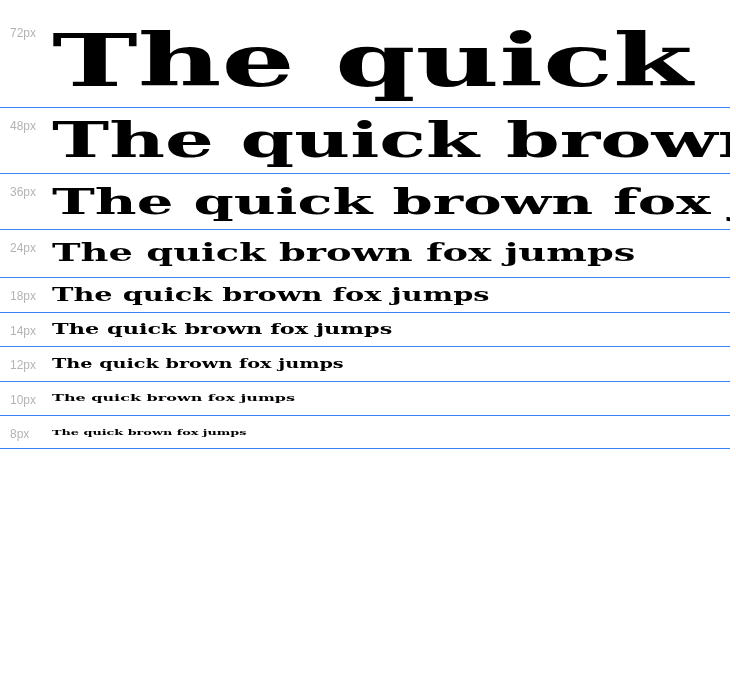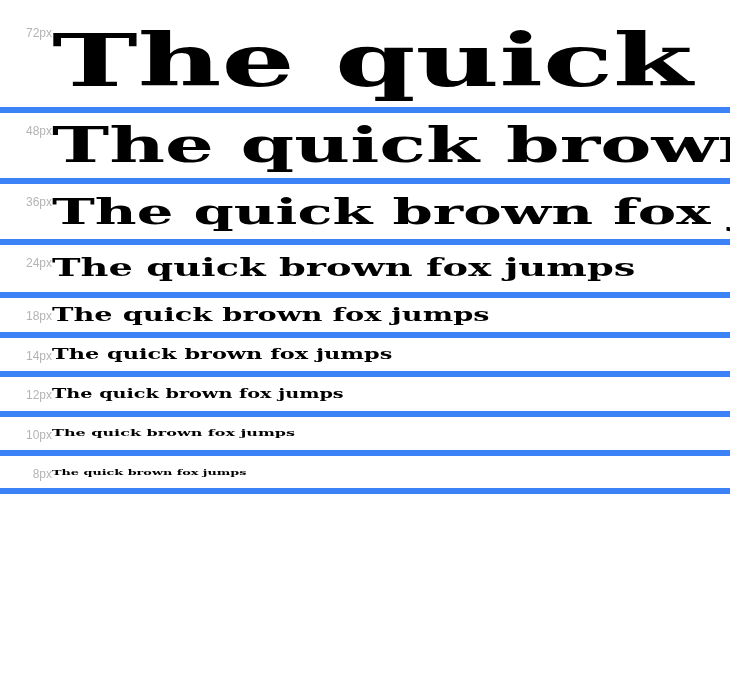--- a/index.html
+++ b/index.html
@@ -14,22 +14,21 @@
     overflow: hidden;
     background: #ffffff;
     font-family: "Liberation Sans", sans-serif;
   }
   .waterfall {
     padding-top: 15px;
   }
   .row {
     display: flex;
     align-items: flex-start;
-    border-bottom: 6px solid #3b82f6;
-    text-align: right;
+    border-bottom: 1px solid #3b82f6;
   }
   .size-label {
     flex: 0 0 52px;
     box-sizing: border-box;
     padding-left: 10px;
     margin-top: 12px;
     font-size: 12px;
     line-height: 1.1;
     color: #b4b4b4;
     user-select: none;

